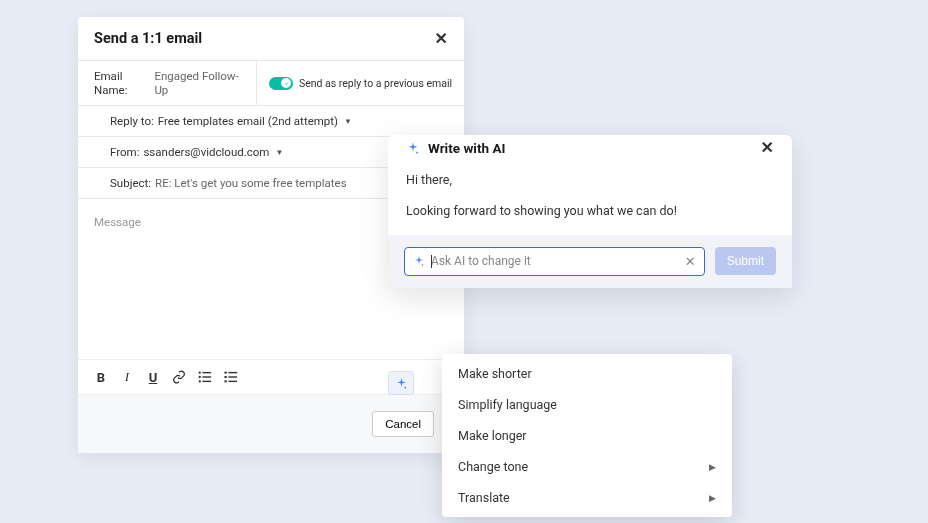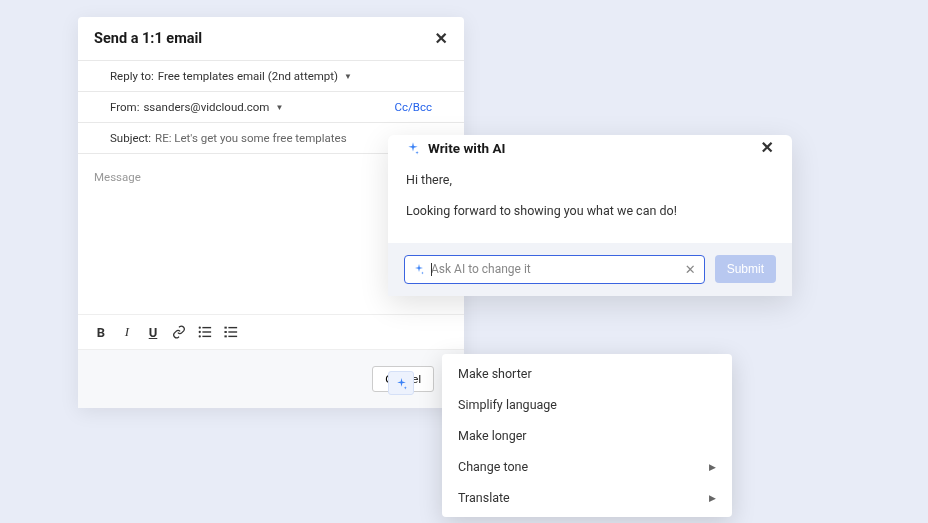--- a/index.html
+++ b/index.html
@@ -191,21 +191,21 @@
       color: #1a1a1a;
       flex: 1;
     }
     .ai-body {
       padding: 6px 18px 14px 18px;
       font-size: 12.5px;
       color: #333;
       line-height: 1.5;
     }
     .ai-body p { margin-bottom: 12px; }
-    .ai-body p:last-child { margin-bottom: 8px; }
+    .ai-body p:last-child { margin-bottom: 0; }
     .ai-input-row {
       background: #f1f3f8;
       padding: 12px 16px;
       display: flex;
       gap: 10px;
       align-items: center;
     }
     .ai-input {
       flex: 1;
       display: flex;
@@ -297,20 +297,36 @@
   </style>
 </head>
 <body>
 
 <div class="email-modal">
   <div class="modal-header">
     <div class="modal-title">Send a 1:1 email</div>
     <div class="close-x">✕</div>
   </div>
 
+  <div class="form-row row-split">
+    <div class="left-cell">
+      <span class="form-label">Email Name:</span>
+      <span class="form-value">Engaged Follow-Up</span>
+    </div>
+    <div class="right-cell">
+      <div class="toggle">
+        <div class="toggle-knob">
+          <svg class="toggle-check" viewBox="0 0 10 10">
+              <path d="M2 5 L4 7 L8 3" stroke="currentColor" stroke-width="1.6" fill="none"></path>
+            </svg>
+        </div>
+      </div>
+      <span class="toggle-text">Send as reply to a previous email</span>
+    </div>
+  </div>
 
   <div class="form-row">
     <span class="form-label">Reply to:</span>
     <span class="dropdown-value">Free templates email (2nd attempt)</span>
     <span class="caret">▼</span>
   </div>
 
   <div class="form-row">
     <span class="form-label">From:</span>
     <span class="dropdown-value">ssanders@vidcloud.com</span>

